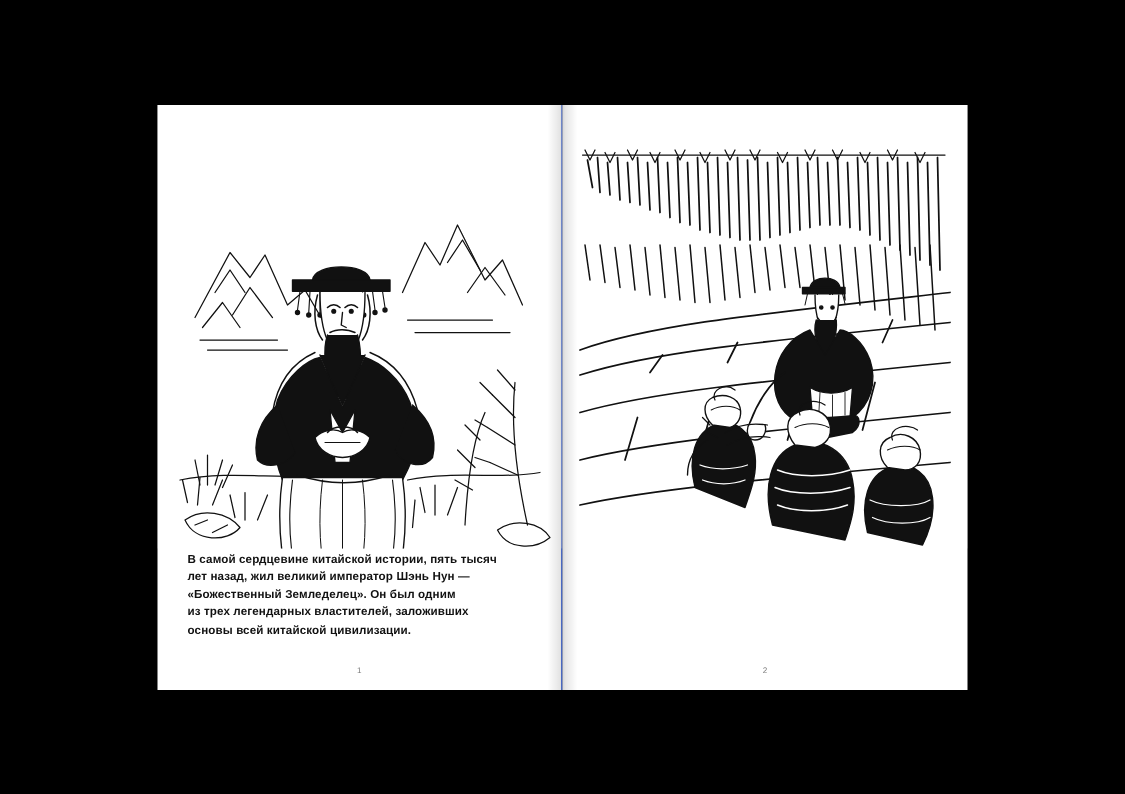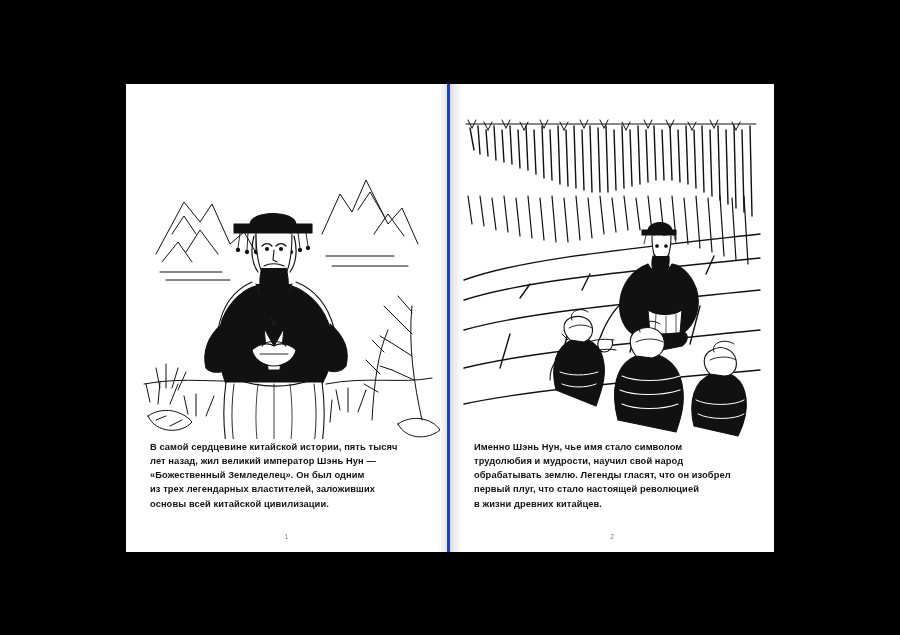--- a/index.html
+++ b/index.html
@@ -30,21 +30,21 @@
   }
   .page {
     position: relative;
     width: 324px;
     height: 468px;
     background: #ffffff;
     box-sizing: border-box;
     overflow: hidden;
   }
   .page.left {
-    border-right: 3px solid #1d4ed8;
+    border-right: 1px solid #1d4ed8;
   }
   .illo {
     position: absolute;
     top: 0;
     left: 0;
     width: 324px;
     height: 355px;
     overflow: hidden;
   }
   .illo svg { display: block; }
@@ -302,24 +302,19 @@
           </g>
 
           <g stroke="#111" stroke-width="1" fill="none" stroke-linecap="round">
             <path d="M130 262 C140 256 152 254 164 256"></path>
             <path d="M132 272 C142 266 154 264 166 266"></path>
             <path d="M118 256 L112 250 M124 266 L116 262"></path>
           </g>
         </svg>
       </div>
 
-      <div class="caption">Именно Шэнь Нун, чье имя стало символом
-трудолюбия и мудрости, научил свой народ
-обрабатывать землю. Легенды гласят, что он изобрел
-первый плуг, что стало настоящей революцией
-в жизни древних китайцев.</div>
       <div class="page-number">2</div>
     </div>
 
     <div class="gutter-shadow"></div>
   </div>
 
 </div>
 
 </body></html>

